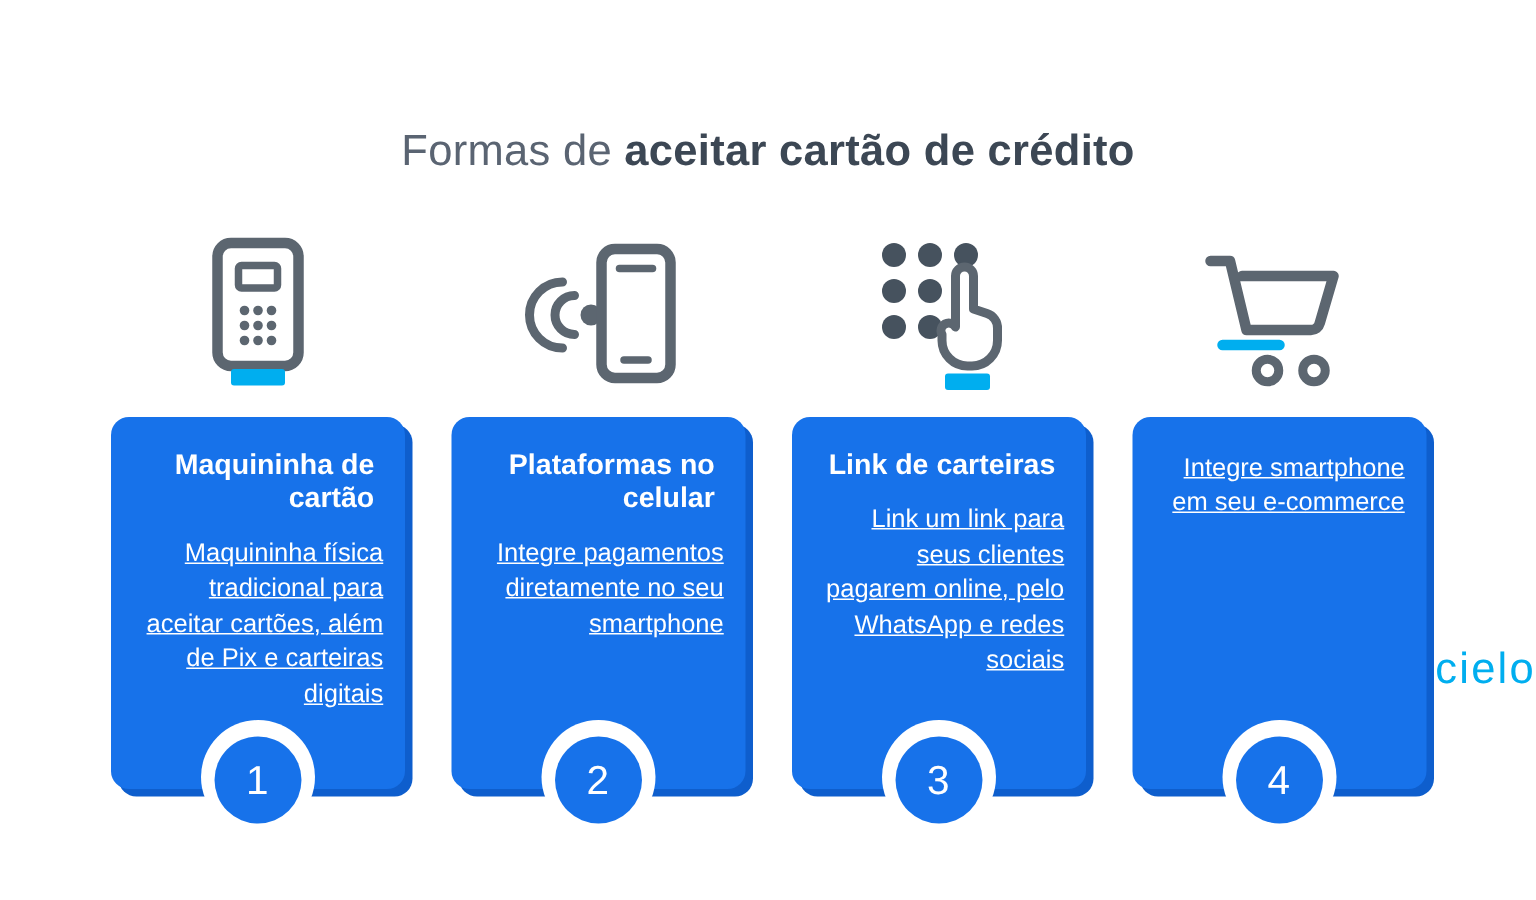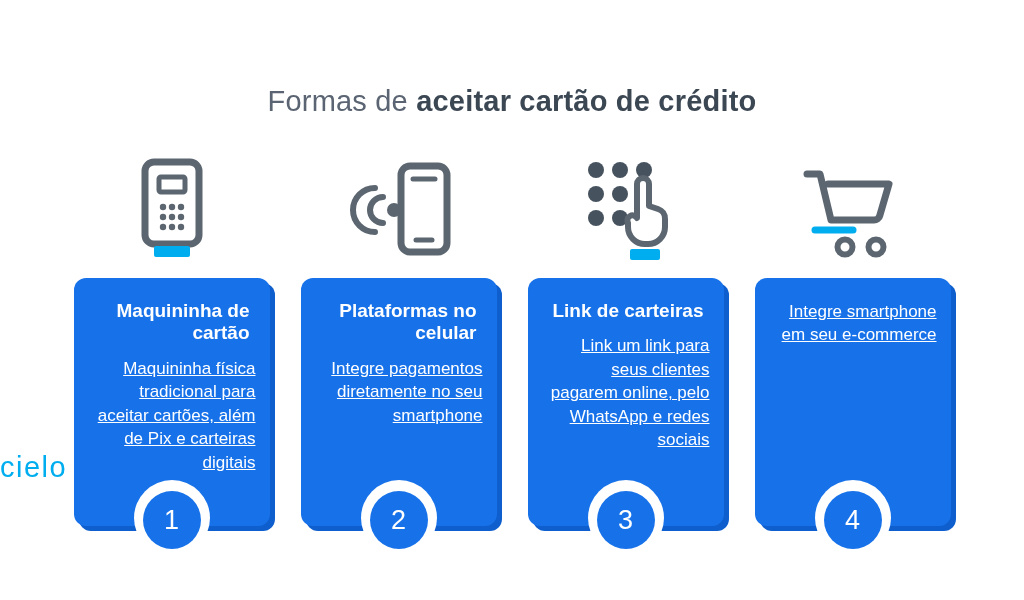--- a/index.html
+++ b/index.html
@@ -22,21 +22,21 @@
   .card h3 { font-size: 19px; line-height: 1.18; font-weight: 700; margin-bottom: 12px; padding: 0 8px; }
   .card p { font-size: 17px; line-height: 1.38; font-weight: 400; padding: 0 2px; text-decoration: underline; }
 
   .notch { position: absolute; left: 50%; bottom: -30px; transform: translateX(-50%);
     width: 76px; height: 76px; background: #ffffff; border-radius: 50%; }
   .num-circle { position: absolute; left: 50%; bottom: -23px; transform: translateX(-50%);
     width: 58px; height: 58px; background: #1772ea; border-radius: 50%;
     display: flex; align-items: center; justify-content: center;
     color: #ffffff; font-size: 27px; font-weight: 400; }
 
-  .footer { position: absolute; left: 0; right: 0; bottom: 8px; text-align: left; }
+  .footer { position: absolute; left: 0; right: 0; bottom: 29px; text-align: right; }
   .logo { display: inline-block; color: #00aeef; font-size: 29px; font-weight: 400; letter-spacing: 1.5px; }
 
   .icon-gray { stroke: #5c6670; }
 </style>
 </head>
 <body>
 
 <div class="page">
 
   <h1 class="title"><span>Formas de </span><span class="bold">aceitar cartão de crédito</span></h1>

